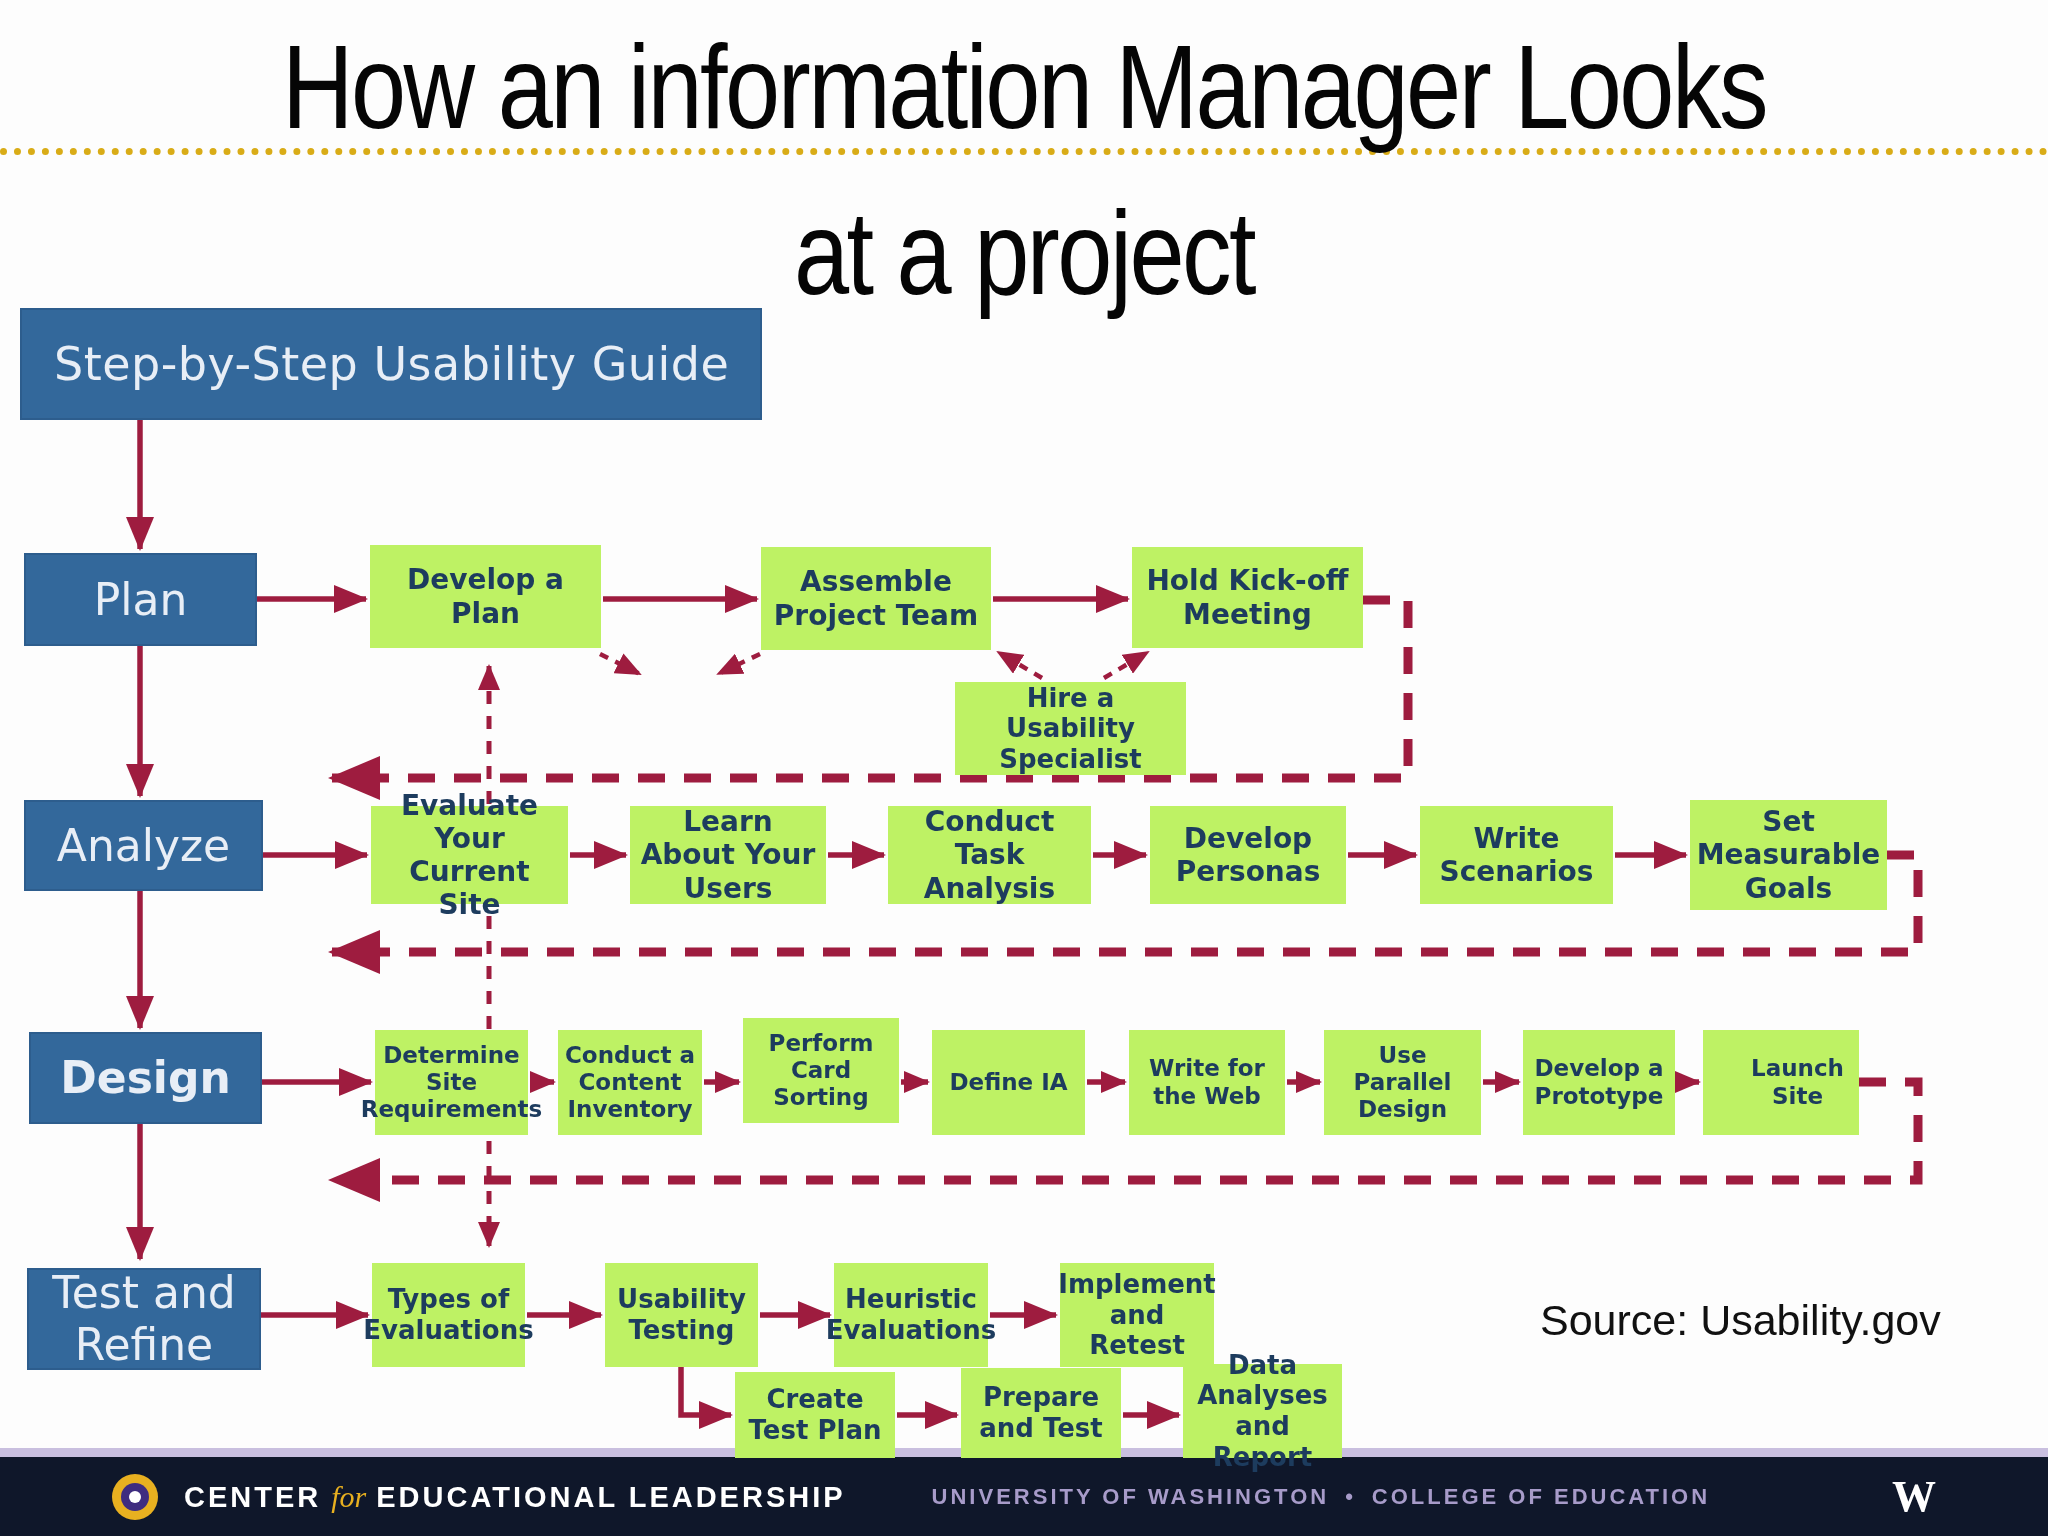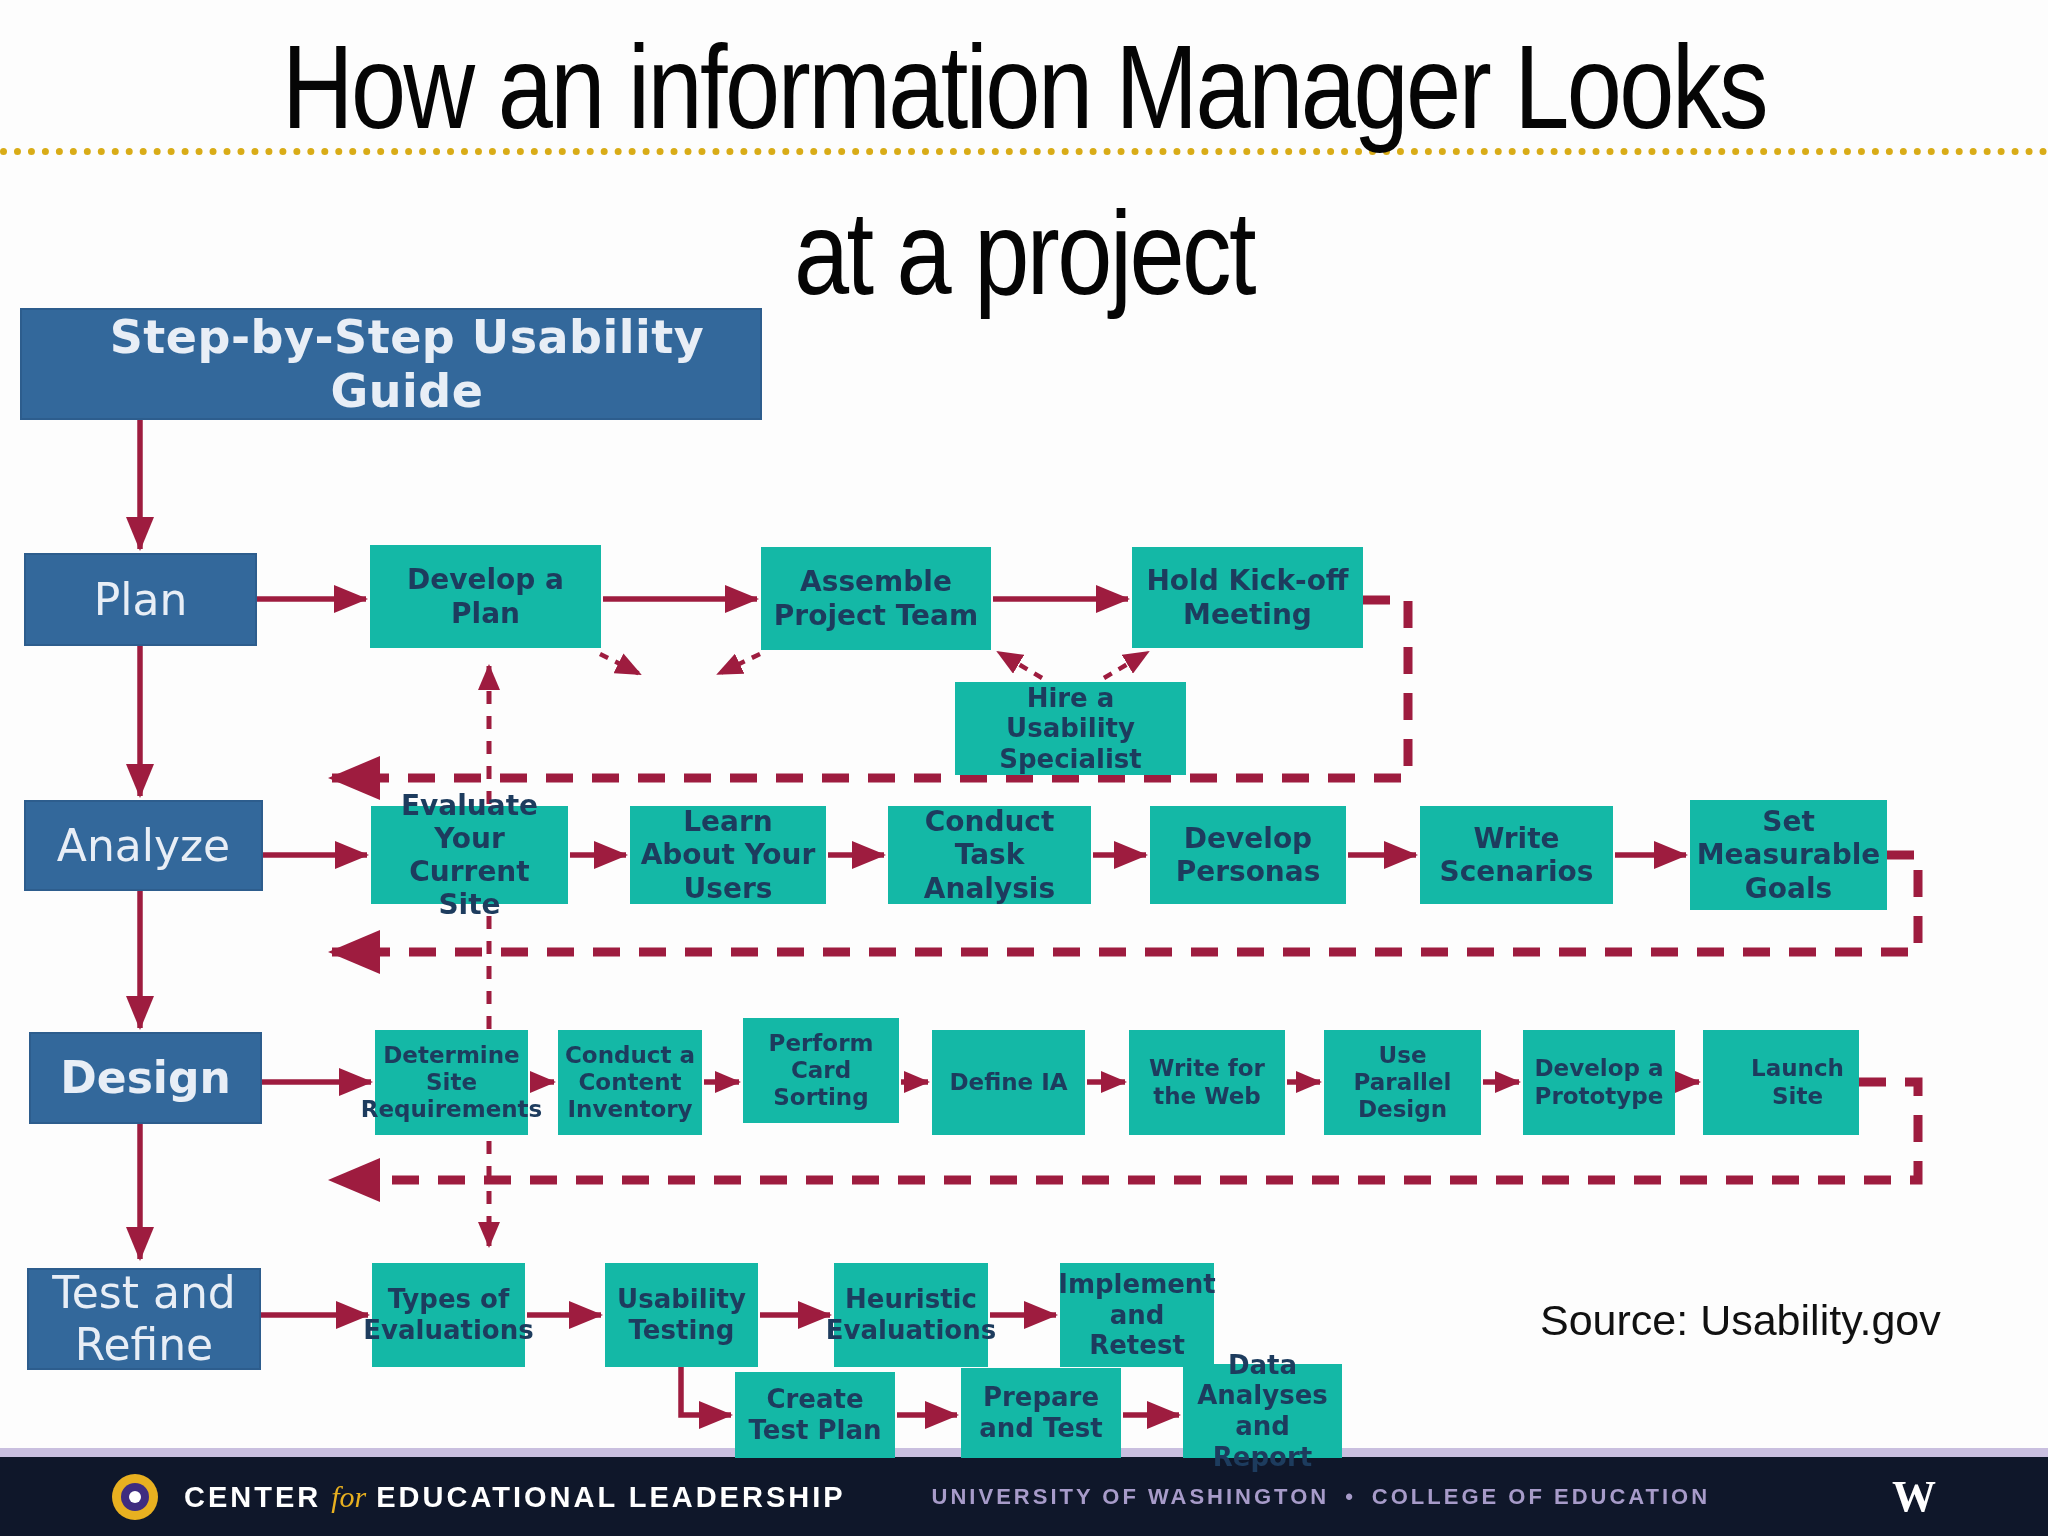--- a/index.html
+++ b/index.html
@@ -14,21 +14,21 @@
   .title-line2{top:192px;}
   .title-sep{position:absolute;top:148px;left:0;width:100%;height:0;
              border-top:7px dotted #d9ac17;z-index:2;}
 
   
   .box{position:absolute;display:flex;align-items:center;justify-content:center;
        text-align:center;box-sizing:border-box;z-index:5;line-height:1.18;}
   .blue{background:#33689b;color:#e8eef6;border:2px solid #2d5d8d;}
   .heading-box{font-size:46px;justify-content:flex-start;padding-left:32px;letter-spacing:0.5px;}
   .phase{font-size:44px;}
-  .step{background:#14b8a6;color:#1d3c5e;font-weight:700;padding:4px;}
+  .step{background:#bef264;color:#1d3c5e;font-weight:700;padding:4px;}
   .fs28{font-size:28px;}
   .fs26{font-size:26px;}
   .fs23{font-size:23px;}
 
   
   .connectors{position:absolute;left:0;top:0;z-index:4;}
   .c{stroke:#9e1c3f;fill:none;}
   .s{stroke-width:5.5px;}
   .f{stroke-width:9px;stroke-dasharray:27 19;}
   .v{stroke-width:5px;stroke-dasharray:13 12;}
@@ -134,21 +134,21 @@
     </g>
 
     <g>
       <path class="c d" d="M600,654 L640,674" marker-end="url(#ahs)"></path>
       <path class="c d" d="M760,654 L718,674" marker-end="url(#ahs)"></path>
       <path class="c d" d="M1042,678 L998,652" marker-end="url(#ahs)"></path>
       <path class="c d" d="M1104,678 L1148,652" marker-end="url(#ahs)"></path>
     </g>
   </svg>
 
-  <div class="box blue heading-box" style="left:20px;top:308px;width:742px;height:112px;font-weight:bold;">Step-by-Step Usability Guide</div>
+  <div class="box blue heading-box" style="left:20px;top:308px;width:742px;height:112px;">Step-by-Step Usability Guide</div>
 
   <div class="box blue phase" style="left:24px;top:553px;width:233px;height:93px;">Plan</div>
   <div class="box blue phase" style="left:24px;top:800px;width:239px;height:91px;">Analyze</div>
   <div class="box blue phase" style="left:29px;top:1032px;width:233px;height:92px;font-weight:bold;">Design</div>
   <div class="box blue phase" style="left:27px;top:1268px;width:234px;height:102px;">Test and Refine</div>
 
   <div class="box step fs28" style="left:370px;top:545px;width:231px;height:103px;">Develop a Plan</div>
   <div class="box step fs28" style="left:761px;top:547px;width:230px;height:103px;">Assemble Project Team</div>
   <div class="box step fs28" style="left:1132px;top:547px;width:231px;height:101px;">Hold Kick-off Meeting</div>
   <div class="box step fs26" style="left:955px;top:682px;width:231px;height:93px;">Hire a Usability Specialist</div>

